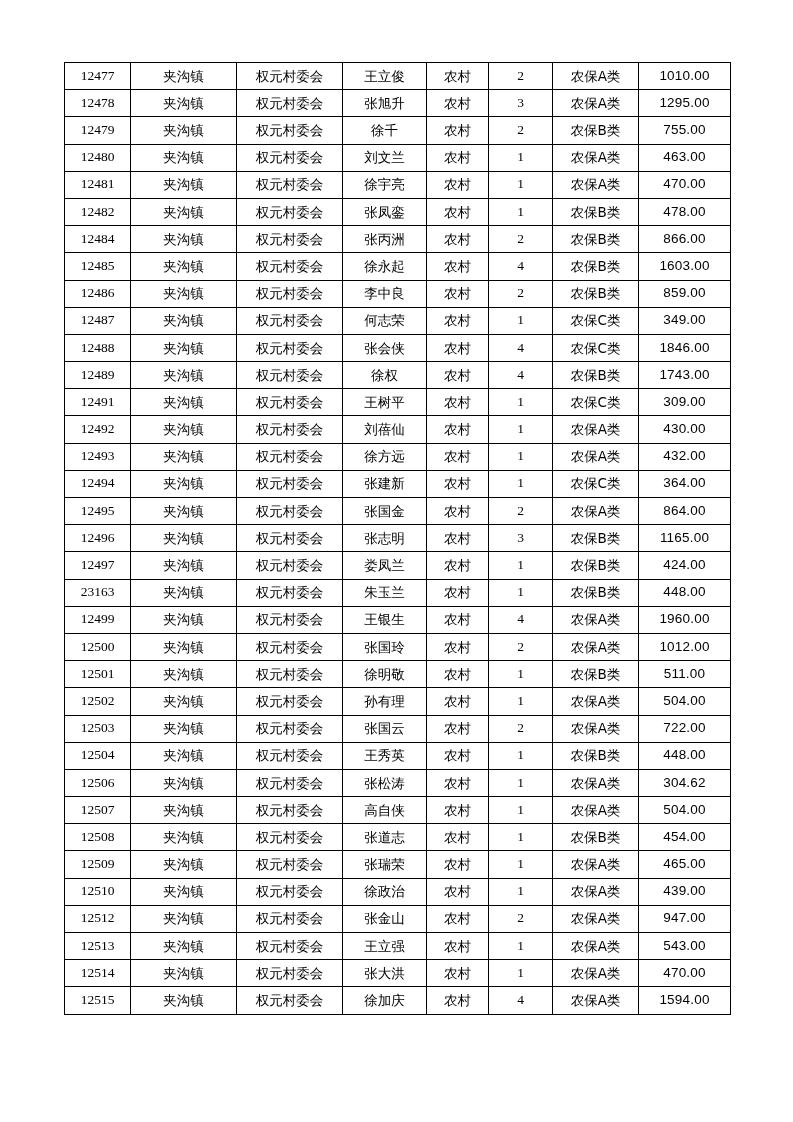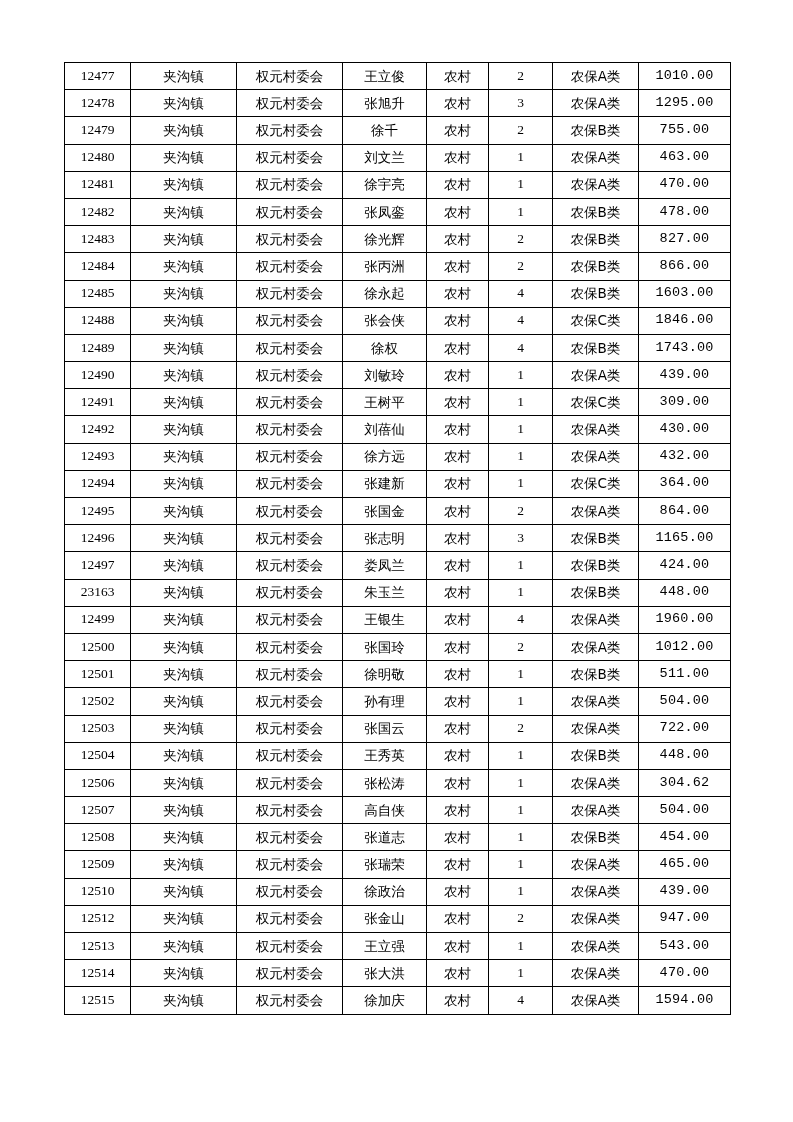--- a/index.html
+++ b/index.html
@@ -43,21 +43,21 @@
   col.c-name  { width: 84px; }
   col.c-type  { width: 62px; }
   col.c-num   { width: 64px; }
   col.c-cat   { width: 86px; }
   col.c-amt   { width: 92px; }
 
   td.num-cell {
     font-family: "Liberation Serif", "DejaVu Serif", serif;
   }
   td.amount-cell {
-    font-family: Liberation Mono, monospace;
+    font-family: Liberation Sans, sans-serif;
     letter-spacing: 0.2px;
   }
   td.cn {
     font-family: "DejaVu Sans", "Liberation Sans", sans-serif;
     font-size: 13px;
   }
 </style>
 </head>
 <body>
 
@@ -128,78 +128,78 @@
           <td class="num-cell">12482</td>
           <td class="cn">夹沟镇</td>
           <td class="cn">权元村委会</td>
           <td class="cn">张凤銮</td>
           <td class="cn">农村</td>
           <td class="num-cell">1</td>
           <td class="cn">农保B类</td>
           <td class="amount-cell">478.00</td>
         </tr>
         <tr>
-          <td class="num-cell">12483</td>
-          <td class="cn">夹沟镇</td>
-          <td class="cn">权元村委会</td>
-          <td class="cn">徐光辉</td>
-          <td class="cn">农村</td>
-          <td class="num-cell">2</td>
-          <td class="cn">农保B类</td>
-          <td class="amount-cell">827.00</td>
-        </tr>
-        <tr>
           <td class="num-cell">12484</td>
           <td class="cn">夹沟镇</td>
           <td class="cn">权元村委会</td>
           <td class="cn">张丙洲</td>
           <td class="cn">农村</td>
           <td class="num-cell">2</td>
           <td class="cn">农保B类</td>
           <td class="amount-cell">866.00</td>
         </tr>
         <tr>
           <td class="num-cell">12485</td>
           <td class="cn">夹沟镇</td>
           <td class="cn">权元村委会</td>
           <td class="cn">徐永起</td>
           <td class="cn">农村</td>
           <td class="num-cell">4</td>
           <td class="cn">农保B类</td>
           <td class="amount-cell">1603.00</td>
+        </tr>
+        <tr>
+          <td class="num-cell">12486</td>
+          <td class="cn">夹沟镇</td>
+          <td class="cn">权元村委会</td>
+          <td class="cn">李中良</td>
+          <td class="cn">农村</td>
+          <td class="num-cell">2</td>
+          <td class="cn">农保B类</td>
+          <td class="amount-cell">859.00</td>
+        </tr>
+        <tr>
+          <td class="num-cell">12487</td>
+          <td class="cn">夹沟镇</td>
+          <td class="cn">权元村委会</td>
+          <td class="cn">何志荣</td>
+          <td class="cn">农村</td>
+          <td class="num-cell">1</td>
+          <td class="cn">农保C类</td>
+          <td class="amount-cell">349.00</td>
         </tr>
         <tr>
           <td class="num-cell">12488</td>
           <td class="cn">夹沟镇</td>
           <td class="cn">权元村委会</td>
           <td class="cn">张会侠</td>
           <td class="cn">农村</td>
           <td class="num-cell">4</td>
           <td class="cn">农保C类</td>
           <td class="amount-cell">1846.00</td>
         </tr>
         <tr>
           <td class="num-cell">12489</td>
           <td class="cn">夹沟镇</td>
           <td class="cn">权元村委会</td>
           <td class="cn">徐权</td>
           <td class="cn">农村</td>
           <td class="num-cell">4</td>
           <td class="cn">农保B类</td>
           <td class="amount-cell">1743.00</td>
-        </tr>
-        <tr>
-          <td class="num-cell">12490</td>
-          <td class="cn">夹沟镇</td>
-          <td class="cn">权元村委会</td>
-          <td class="cn">刘敏玲</td>
-          <td class="cn">农村</td>
-          <td class="num-cell">1</td>
-          <td class="cn">农保A类</td>
-          <td class="amount-cell">439.00</td>
         </tr>
         <tr>
           <td class="num-cell">12491</td>
           <td class="cn">夹沟镇</td>
           <td class="cn">权元村委会</td>
           <td class="cn">王树平</td>
           <td class="cn">农村</td>
           <td class="num-cell">1</td>
           <td class="cn">农保C类</td>
           <td class="amount-cell">309.00</td>

